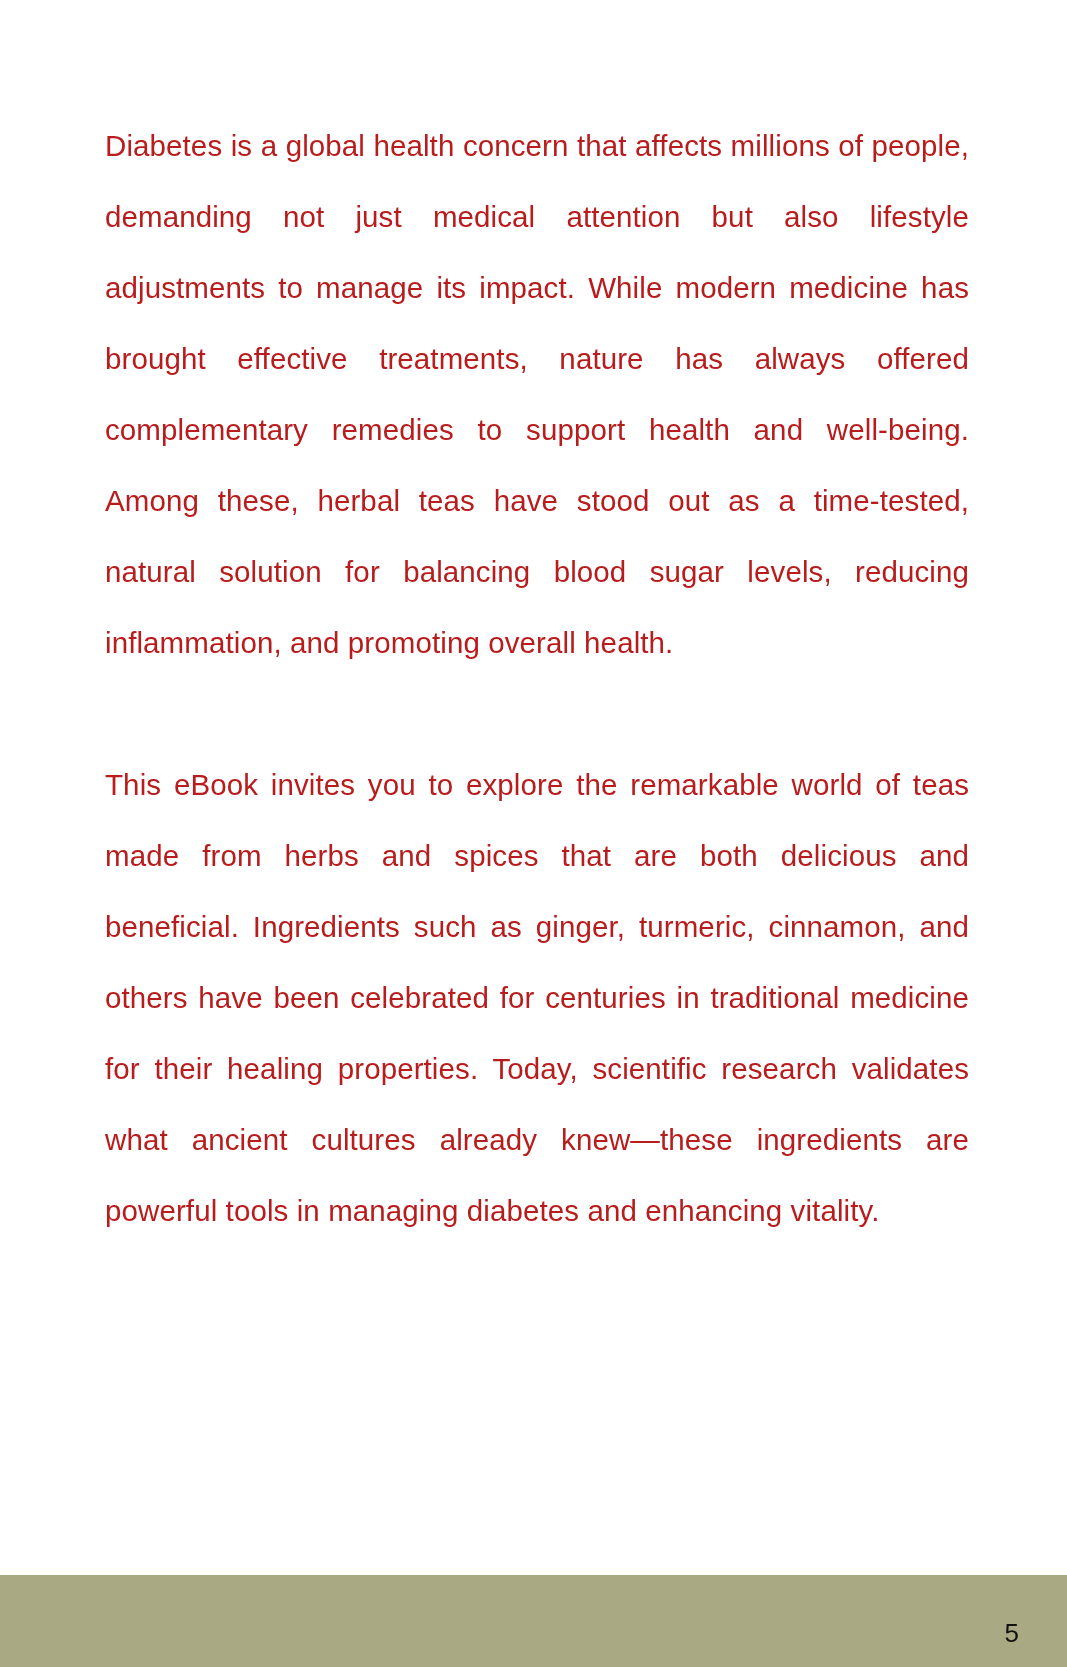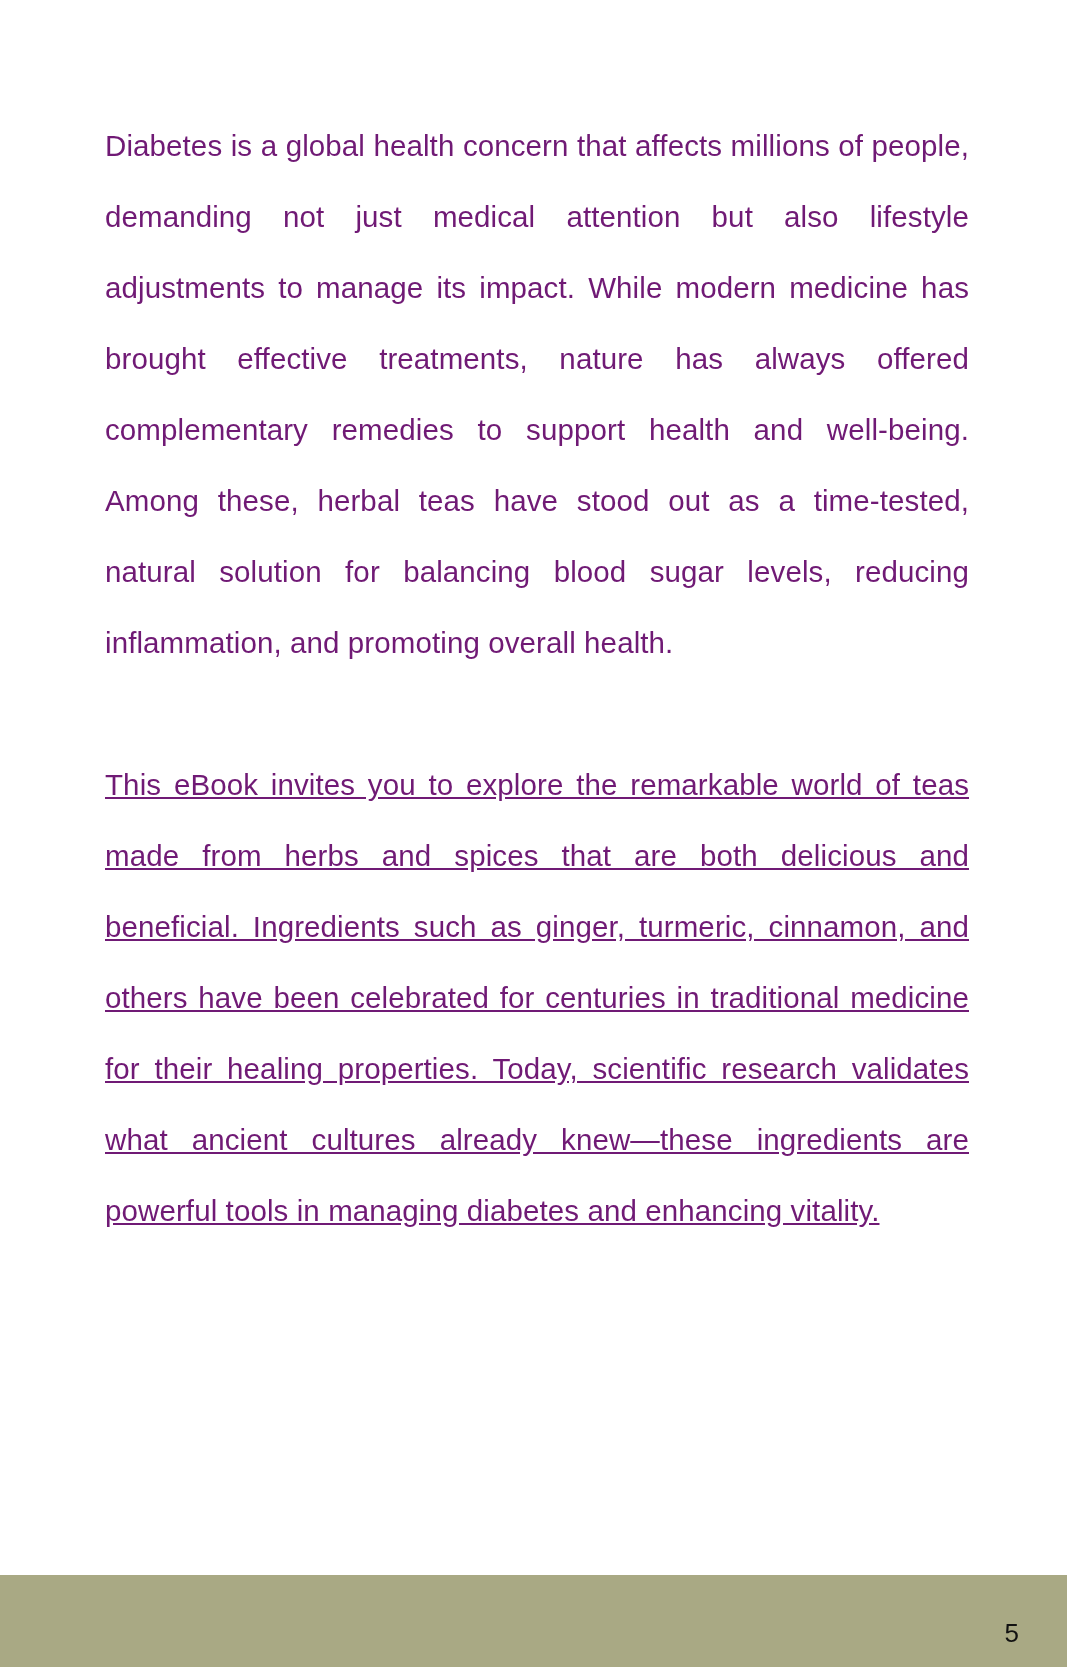--- a/index.html
+++ b/index.html
@@ -25,29 +25,28 @@
   }
   .content {
     position: absolute;
     left: 105px;
     top: 110px;
     width: 864px;
   }
   .para {
     font-size: 29.5px;
     line-height: 71px;
-    color: #701a75;
+    color: #b91c1c;
     text-align: justify;
     text-justify: inter-word;
     margin: 0 0 71px 0;
     letter-spacing: 0.1px;
   }
   .para:last-child {
     margin-bottom: 0;
-    text-decoration: underline;
   }
   .footer-band {
     position: absolute;
     left: 0;
     bottom: 0;
     width: 1067px;
     height: 92px;
     background: #a9a984;
   }
   .page-number {

